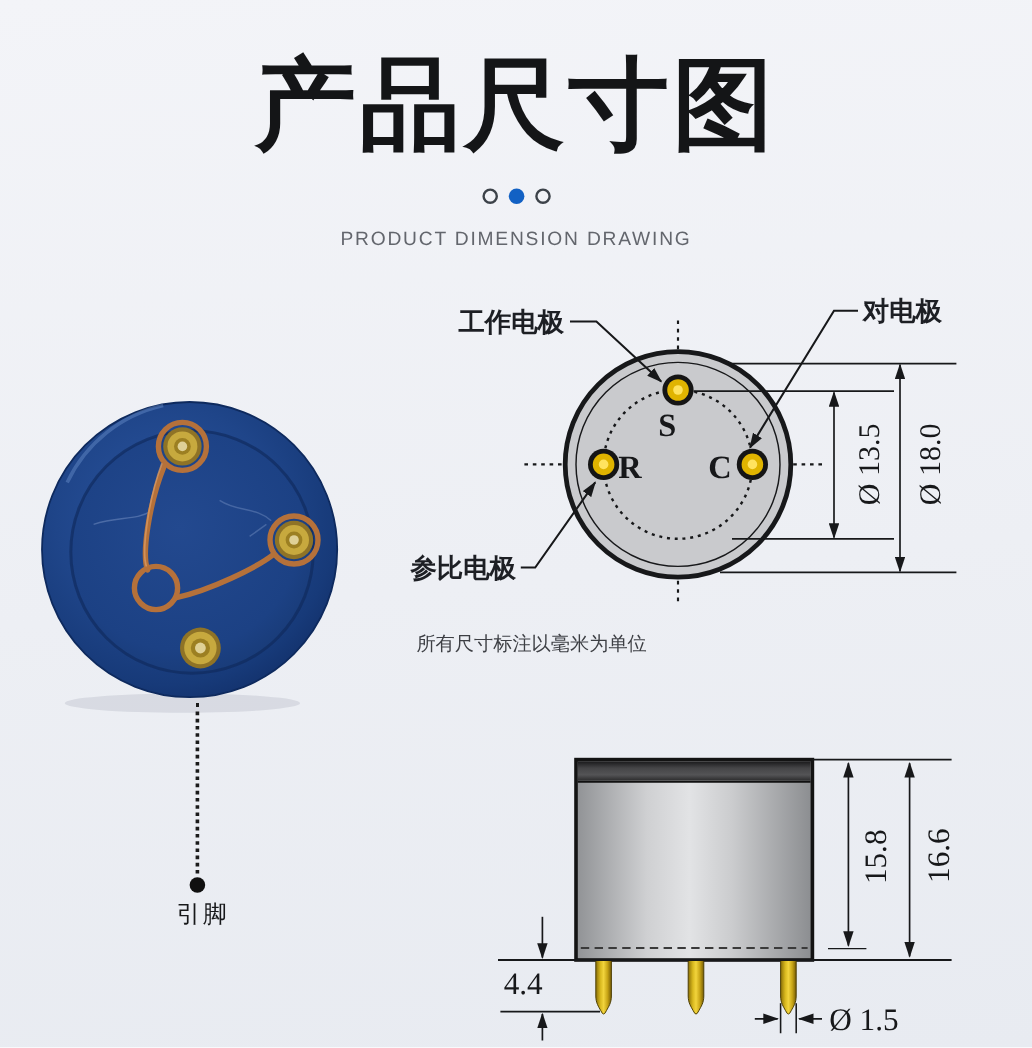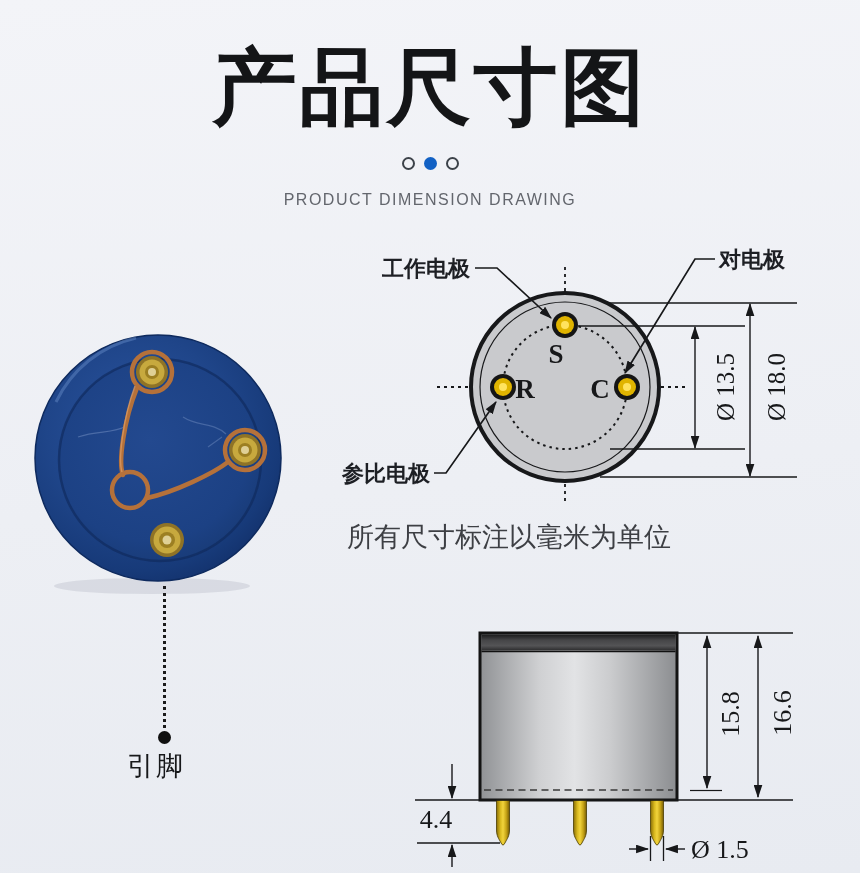--- a/index.html
+++ b/index.html
@@ -21,33 +21,33 @@
   }
   .dot{display:inline-block;border-radius:50%;}
   .dot.o{width:9px;height:9px;border:2px solid #3c4249;background:transparent;}
   .dot.b{width:13px;height:13px;}
   .subtitle{
     position:absolute;top:191px;left:0;width:860px;
     text-align:center;font-size:16px;color:#63666d;letter-spacing:1.5px;
   }
   .note{
     position:absolute;left:347px;top:520px;
-    font-size:27px;line-height:35px;color:#3d3f44;font-weight:500;
+    font-size:16px;line-height:35px;color:#3d3f44;font-weight:500;
   }
   .pointer-line{
     position:absolute;left:163px;top:586px;height:142px;width:0;
     border-left:3px dotted #1b1b1b;
   }
   .pointer-dot{
     position:absolute;left:158px;top:731px;width:13px;height:13px;
     background:#101010;border-radius:50%;
   }
   .photo-caption{
-    position:absolute;left:127px;top:748px;width:84px;
-    font-size:27px;color:#17181a;letter-spacing:2px;
+    position:absolute;left:127px;top:748px;width:84px;text-align:center;
+    font-size:20px;color:#17181a;letter-spacing:2px;
   }
   svg{position:absolute;display:block;}
   svg text{font-family:"Liberation Serif",serif;}
   text.cjk{font-family:"Liberation Sans",sans-serif;font-weight:600;fill:#1d1f24;}
 </style>
 </head>
 <body>
 
 <div class="page">
 

